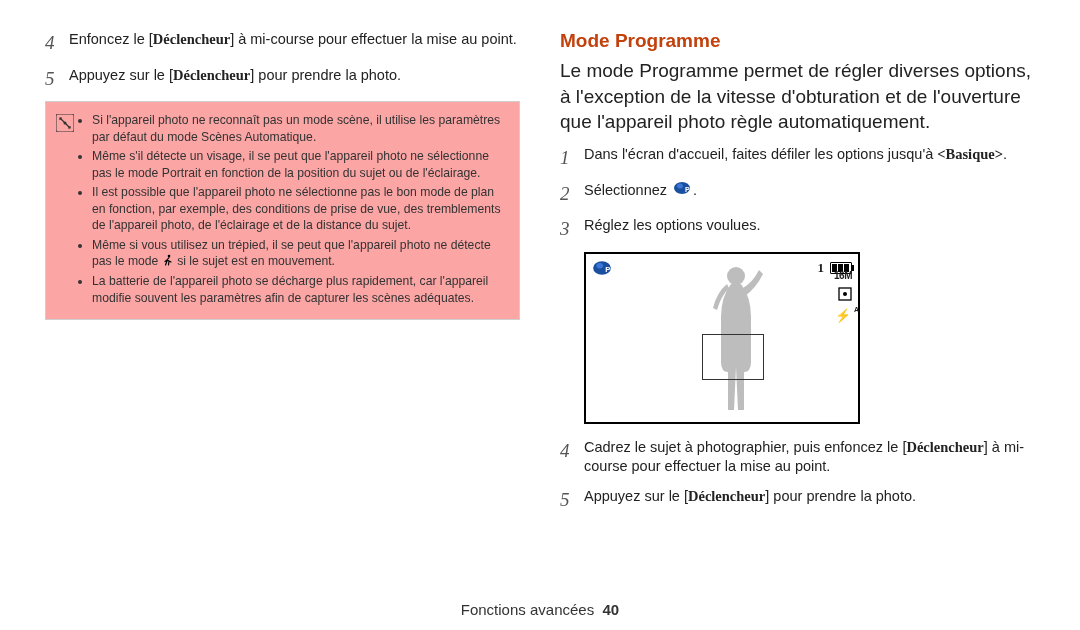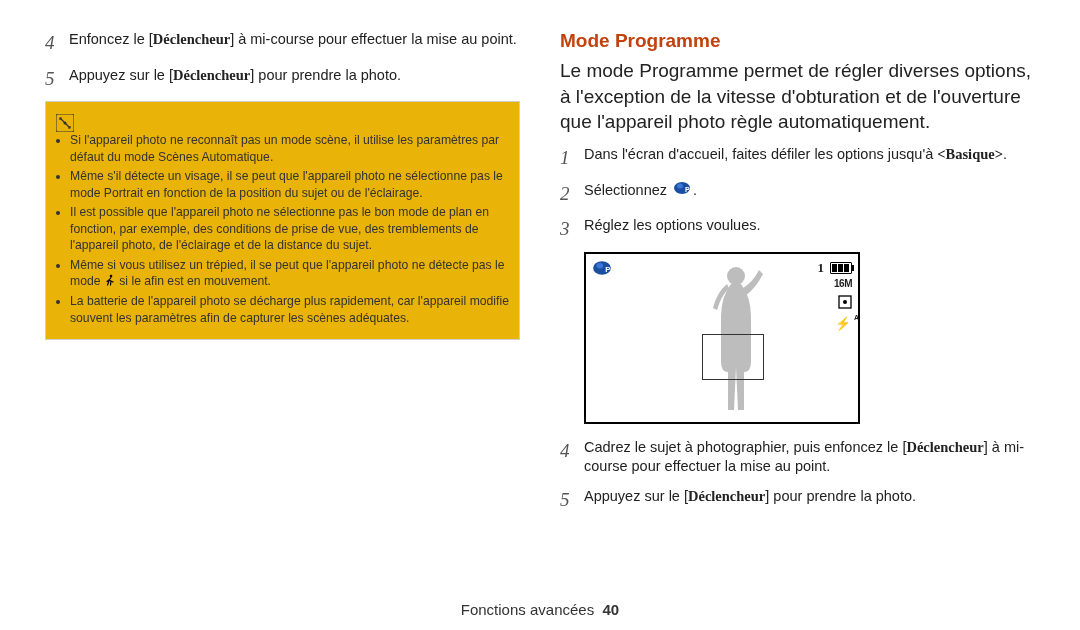--- a/index.html
+++ b/index.html
@@ -47,30 +47,29 @@
     font-size: 19px;
     color: #555;
     width: 24px;
     flex-shrink: 0;
   }
   .step-text {
     flex: 1;
   }
   .strong { font-weight: 600; font-family: Liberation Serif, serif; }
   .notebox {
-    background: #eab308;
+    background: #fca5a5;
     border: 1px solid #cfcfcf;
     padding: 10px 10px 10px 10px;
     display: flex;
     font-size: 12.2px;
     color: #333;
     line-height: 1.35;
     margin-top: 6px;
     margin-bottom: 8px;
-    flex-direction: column;
   }
   .notebox-icon {
     width: 22px;
     flex-shrink: 0;
     padding-top: 2px;
   }
   .notebox-icon svg { display: block; }
   .notebox ul {
     margin: 0;
     padding-left: 14px;
@@ -98,21 +97,21 @@
   .screen {
     border: 2px solid #000;
     width: 272px;
     height: 168px;
     margin: 10px 0 14px 24px;
     position: relative;
     background: #fff;
   }
   .sc-p-icon { position: absolute; top: 6px; left: 6px; }
   .sc-topright { position: absolute; top: 6px; right: 6px; display: flex; align-items: center; gap: 6px; }
-  .sc-right-icons { position: absolute; top: 24px; right: 6px; display: flex; flex-direction: column; align-items: flex-end; gap: 6px; font-size: 10px; font-weight: 700; }
+  .sc-right-icons { position: absolute; top: 16px; right: 6px; display: flex; flex-direction: column; align-items: flex-end; gap: 6px; font-size: 10px; font-weight: 700; }
   .sc-one { font-family: Georgia, serif; font-weight: bold; font-size: 13px; }
   .battery { display:inline-block; width:20px; height:10px; border:1.5px solid #000; border-radius:1px; position:relative; }
   .battery::after { content:""; position:absolute; right:-3px; top:2px; width:2px; height:6px; background:#000; }
   .battery .fill { position:absolute; left:1px; top:1px; bottom:1px; width:5px; background:#000; box-shadow: 6px 0 #000, 12px 0 #000; }
   .silhouette { position: absolute; left: 115px; top: 8px; }
   .focus-rect { position: absolute; left: 116px; top: 80px; width: 60px; height: 44px; border: 1.5px solid #333; }
   .footer { text-align: center; font-size: 15px; color: #333; margin-top: auto; padding-bottom: 2px; }
   .footer .pagenum { font-weight: 600; }
   .inline-icon-running { display:inline-block; vertical-align:middle; }
   .inline-icon-p { display:inline-block; vertical-align:middle; margin: 0 2px; }
@@ -154,21 +153,21 @@
         <ul>
           <li>Si l'appareil photo ne reconnaît pas un mode scène, il utilise les paramètres par défaut du mode Scènes Automatique.</li>
           <li>Même s'il détecte un visage, il se peut que l'appareil photo ne sélectionne pas le mode Portrait en fonction de la position du sujet ou de l'éclairage.</li>
           <li>Il est possible que l'appareil photo ne sélectionne pas le bon mode de plan en fonction, par exemple, des conditions de prise de vue, des tremblements de l'appareil photo, de l'éclairage et de la distance du sujet.</li>
           <li>
             <span>Même si vous utilisez un trépied, il se peut que l'appareil photo ne détecte pas le mode </span><span class="inline-icon-running">
               <svg width="12" height="12" viewBox="0 0 12 12">
                 <circle cx="7" cy="2" r="1.3" fill="#000"></circle>
                 <path d="M7 3.5 L5 6 L7 7 L6.5 11 M5 6 L3 7.5 M7 7 L9 8 M5 7 L3.5 11" stroke="#000" stroke-width="1.2" fill="none" stroke-linecap="round"></path>
               </svg>
-            </span><span> si le afin est en mouvement.</span>
+            </span><span> si le sujet est en mouvement.</span>
           </li>
           <li>La batterie de l'appareil photo se décharge plus rapidement, car l'appareil modifie souvent les paramètres afin de capturer les scènes adéquates.</li>
         </ul>
       </div>
 
     </div>
 
     <div class="col">
 
       <div class="heading">Mode Programme</div>

